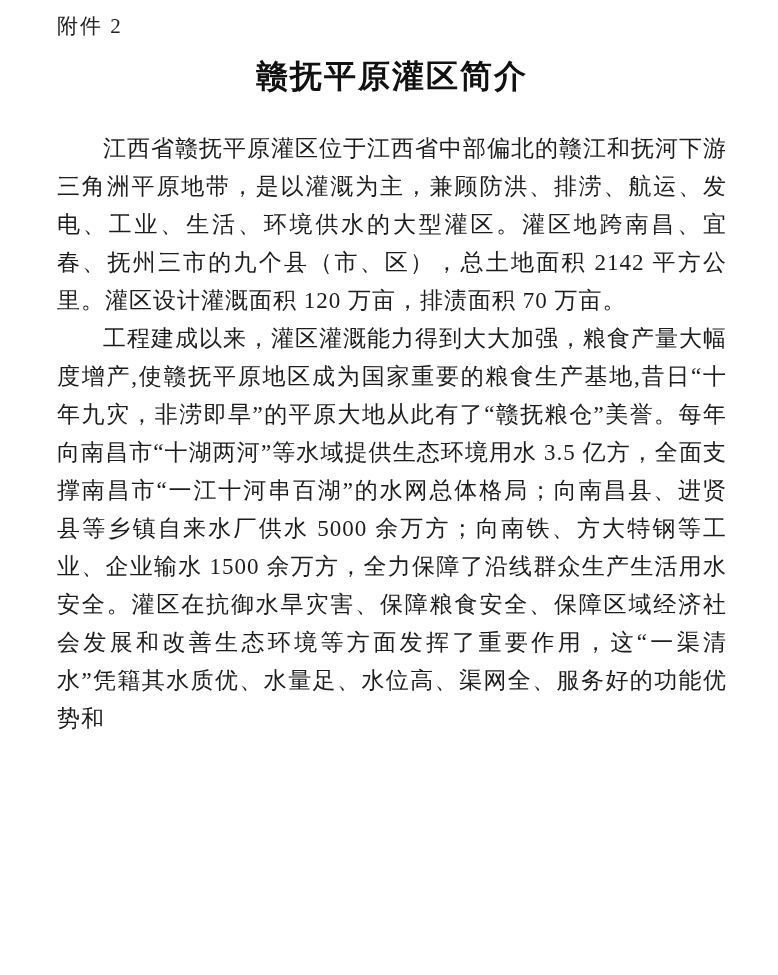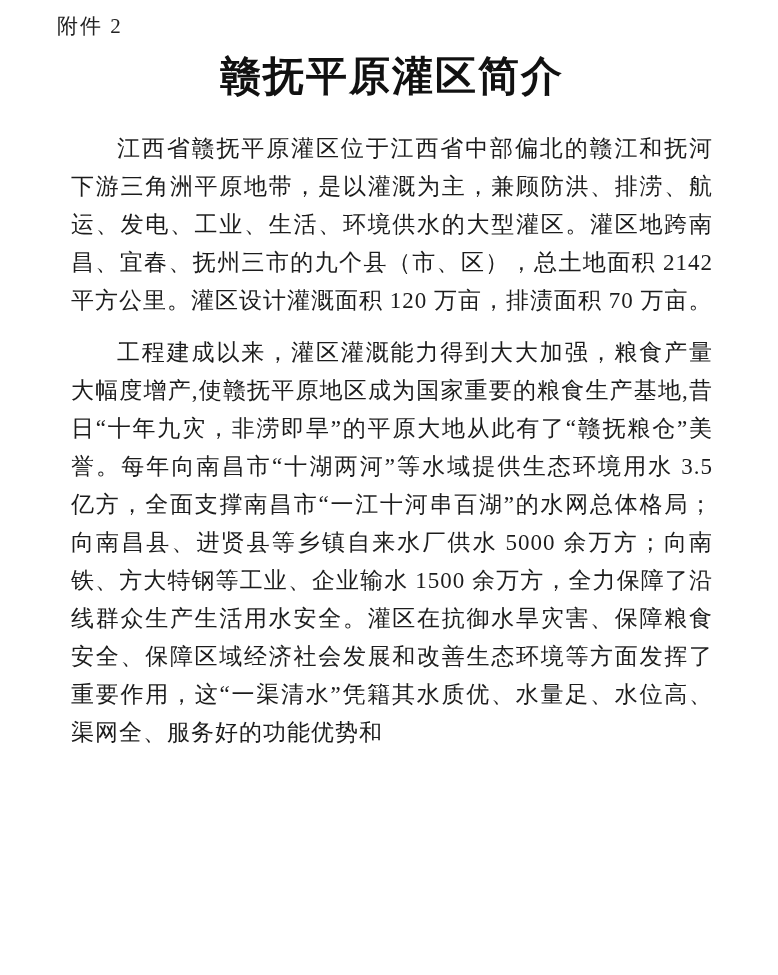--- a/index.html
+++ b/index.html
@@ -22,32 +22,32 @@
     background: #ffffff;
   }
   .attachment-label {
     font-size: 21px;
     line-height: 28px;
     letter-spacing: 2px;
     color: #222222;
   }
   .doc-title {
     margin: 14px 0 0 0;
-    font-size: 41px;
+    font-size: 32px;
     line-height: 44px;
     font-weight: bold;
     text-align: center;
     letter-spacing: 2px;
     color: #111111;
   }
   .doc-body {
     margin-top: 32px;
   }
   .doc-body p {
-    margin: 14px;
+    margin: 0;
     font-size: 23px;
     line-height: 38px;
     letter-spacing: 1px;
     text-align: justify;
     text-justify: inter-ideograph;
     text-indent: 2em;
     color: #1c1c1c;
     word-break: break-all;
   }
 </style>

